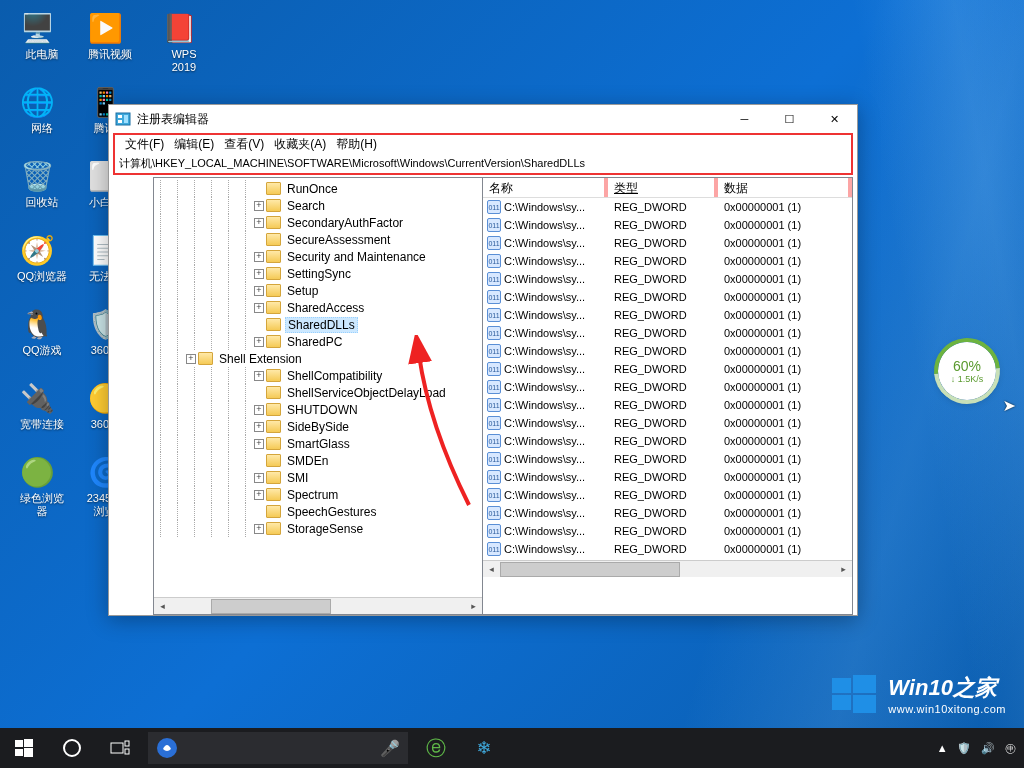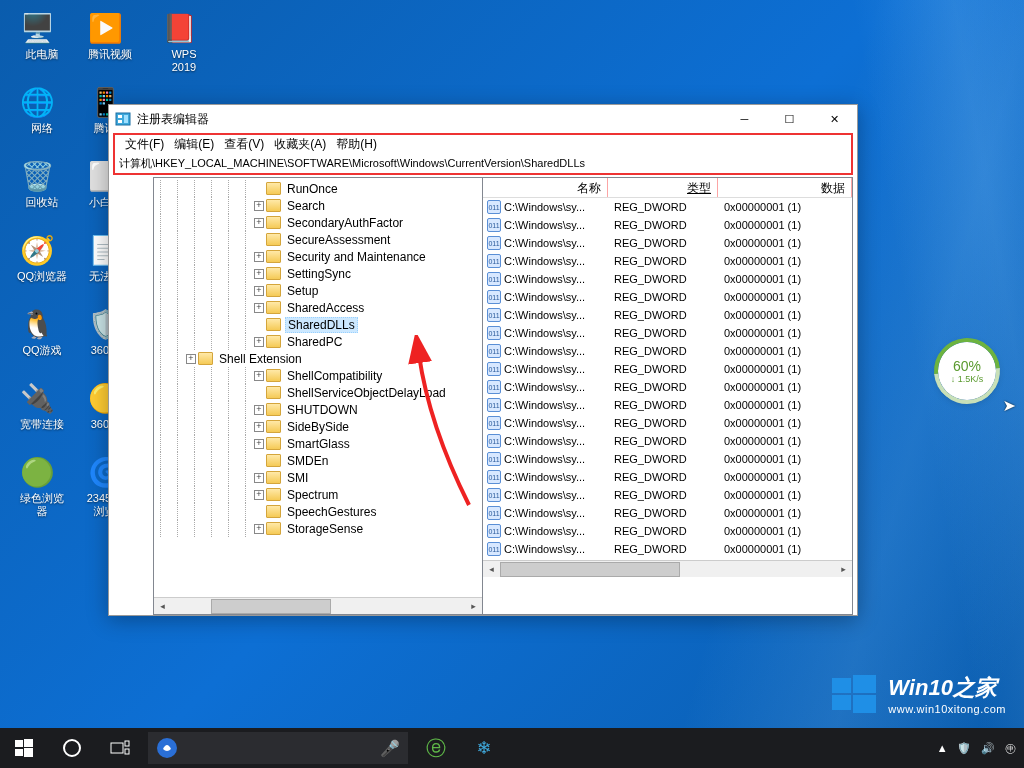--- a/index.html
+++ b/index.html
@@ -37,21 +37,21 @@
 .tnode{display:flex;align-items:center;height:17px;cursor:pointer;}
 .tnode .exp{width:10px;height:10px;border:1px solid #888;display:inline-flex;align-items:center;justify-content:center;font-size:9px;line-height:1;color:#444;margin-right:2px;background:#fff;}
 .tnode .fold{width:15px;height:13px;background:linear-gradient(#ffe9a8,#f5ca56);border:1px solid #d4a53b;border-radius:1px;margin-right:4px;}
 .tnode .name{padding:0 2px;}
 .tnode.sel .name{background:#cce8ff;border:1px dotted #99d1ff;}
 .tnode .vline{border-left:1px dotted #aaa;display:inline-block;width:1px;height:17px;vertical-align:top;}
 .indent{display:inline-block;}
 
 .list{flex:1;border:1px solid #828790;border-left:none;background:#fff;overflow:hidden;}
 .lhdr{display:flex;height:20px;border-bottom:1px solid #ddd;font-size:12px;}
-.lhdr div{padding:2px 6px;border-right:1px solid #fca5a5;text-align:right;}
+.lhdr div{padding:2px 6px;border-right:4px solid #fca5a5;}
 .lhdr .c1{width:125px;}.lhdr .c2{width:110px;text-decoration:underline;}.lhdr .c3{flex:1;}
 .lrow{display:flex;height:18px;font-size:11px;align-items:center;cursor:pointer;}
 .lrow .c1{width:125px;padding-left:4px;display:flex;align-items:center;gap:3px;overflow:hidden;}
 .lrow .c2{width:110px;padding-left:6px;}
 .lrow .c3{flex:1;padding-left:6px;}
 .regico{width:14px;height:14px;background:#d8e8ff;border:1px solid #5a8fd6;border-radius:2px;display:inline-flex;align-items:center;justify-content:center;font-size:7px;color:#2a5a9a;flex-shrink:0;}
 
 .hscroll{position:absolute;bottom:0;left:0;right:0;height:17px;background:#f0f0f0;border-top:1px solid #ccc;display:flex;align-items:center;}
 .hscroll .thumb{height:15px;background:#cdcdcd;border:1px solid #aaa;}
 .hscroll .arr{width:17px;height:17px;display:flex;align-items:center;justify-content:center;font-size:9px;color:#555;cursor:pointer;}

